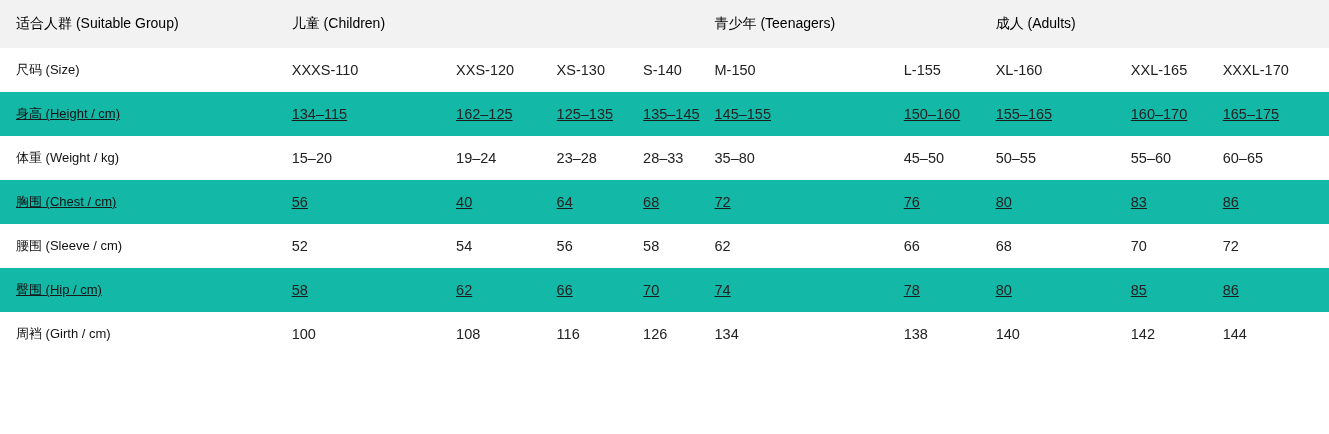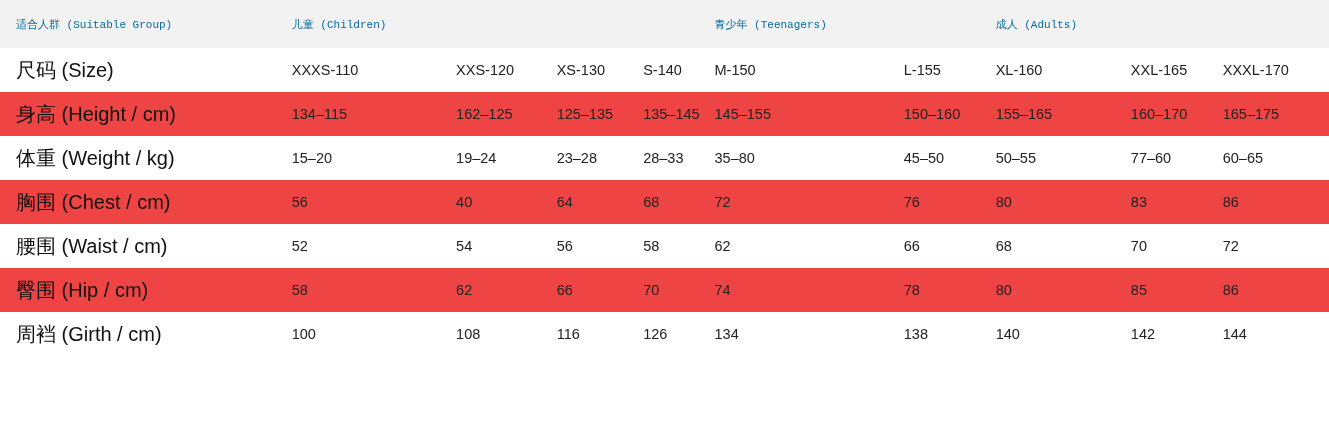--- a/index.html
+++ b/index.html
@@ -31,44 +31,44 @@
   table.size-table tr {
     height: 44px;
   }
 
   table.size-table tr.group-row {
     height: 48px;
     background: #f2f2f2;
   }
 
   table.size-table tr.band {
-    background: #ef4444;
+    background: #14b8a6;
+    text-decoration: underline;
   }
 
   table.size-table th,
   table.size-table td {
     text-align: left;
     vertical-align: middle;
     padding: 0 0 0 16px;
     border: 0;
     font-weight: normal;
     white-space: nowrap;
   }
 
   .row-head {
     font-weight: bold;
-    font-size: 20px;
+    font-size: 13px;
     color: #111111;
   }
 
   .group-label {
     font-weight: bold;
-    font-size: 11px;
-    color: #0369a1;
-    font-family: Liberation Mono, monospace;
+    font-size: 14px;
+    color: #000000;
   }
 
   .cell {
     color: #222222;
   }
 
   
   col.c-label { width: 255px; }
   col.c-1 { width: 152px; }
   col.c-2 { width: 93px; }
@@ -132,37 +132,37 @@
       </tr>
       <tr>
         <th class="row-head">体重 (Weight / kg)</th>
         <td class="cell">15–20</td>
         <td class="cell">19–24</td>
         <td class="cell">23–28</td>
         <td class="cell">28–33</td>
         <td class="cell">35–80</td>
         <td class="cell">45–50</td>
         <td class="cell">50–55</td>
-        <td class="cell">77–60</td>
+        <td class="cell">55–60</td>
         <td class="cell">60–65</td>
       </tr>
       <tr class="band">
         <th class="row-head">胸围 (Chest / cm)</th>
         <td class="cell">56</td>
         <td class="cell">40</td>
         <td class="cell">64</td>
         <td class="cell">68</td>
         <td class="cell">72</td>
         <td class="cell">76</td>
         <td class="cell">80</td>
         <td class="cell">83</td>
         <td class="cell">86</td>
       </tr>
       <tr>
-        <th class="row-head">腰围 (Waist / cm)</th>
+        <th class="row-head">腰围 (Sleeve / cm)</th>
         <td class="cell">52</td>
         <td class="cell">54</td>
         <td class="cell">56</td>
         <td class="cell">58</td>
         <td class="cell">62</td>
         <td class="cell">66</td>
         <td class="cell">68</td>
         <td class="cell">70</td>
         <td class="cell">72</td>
       </tr>

